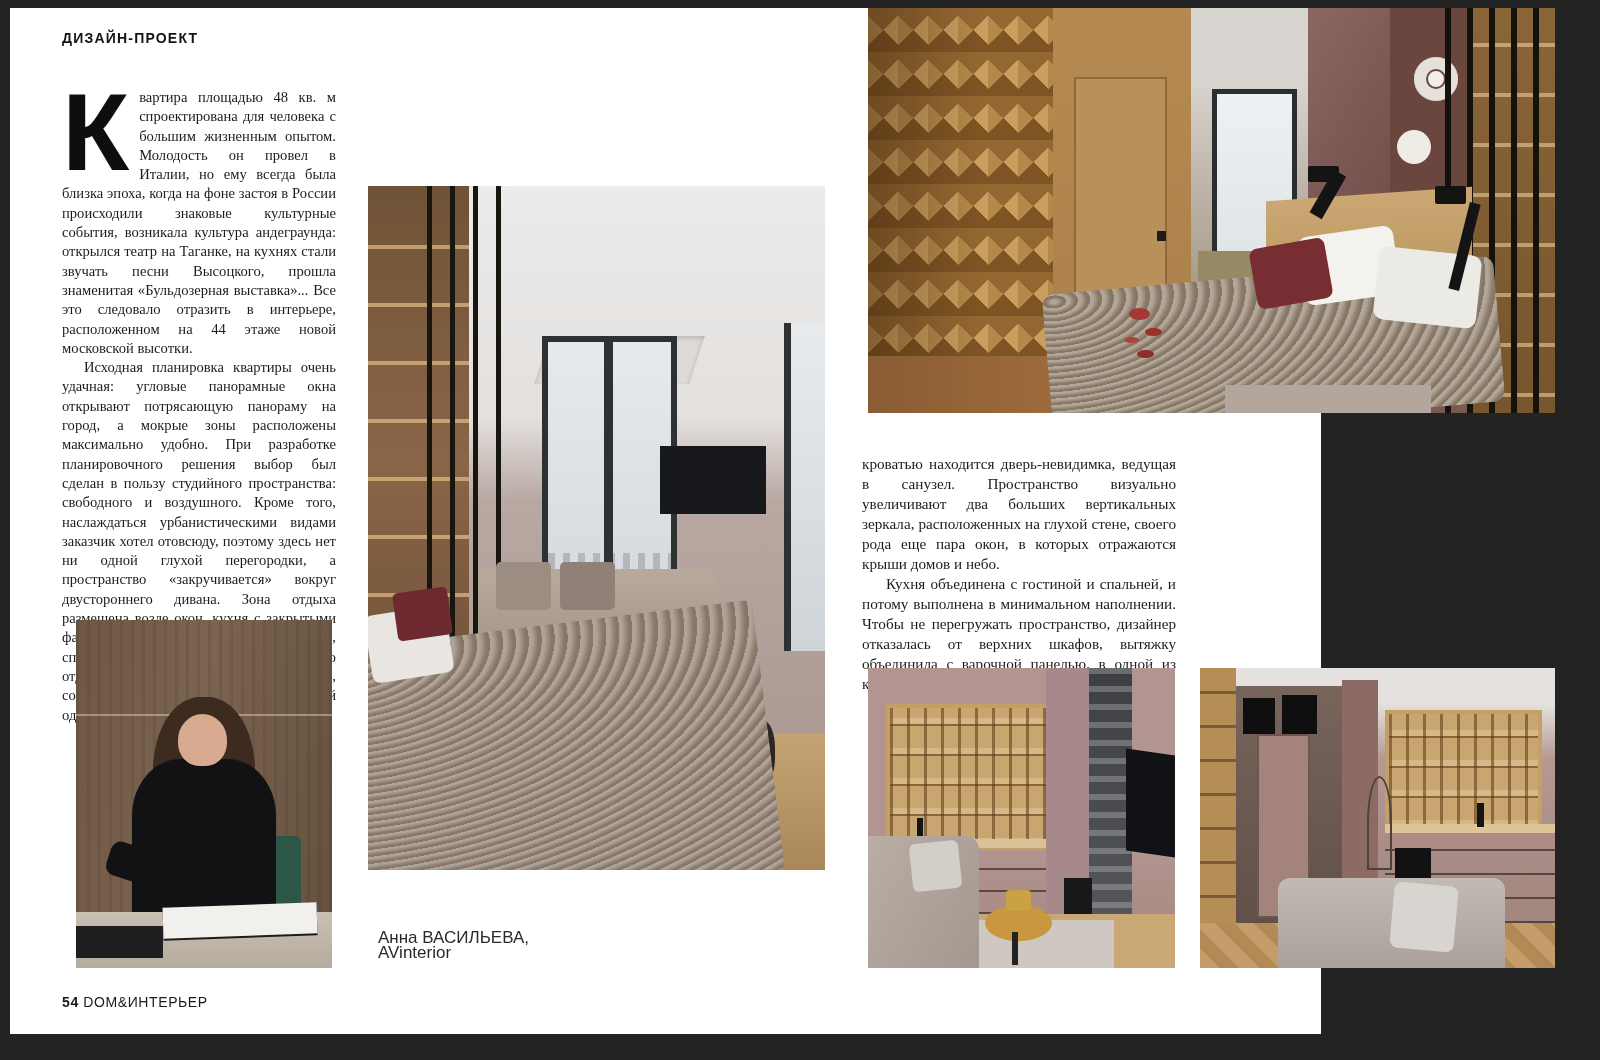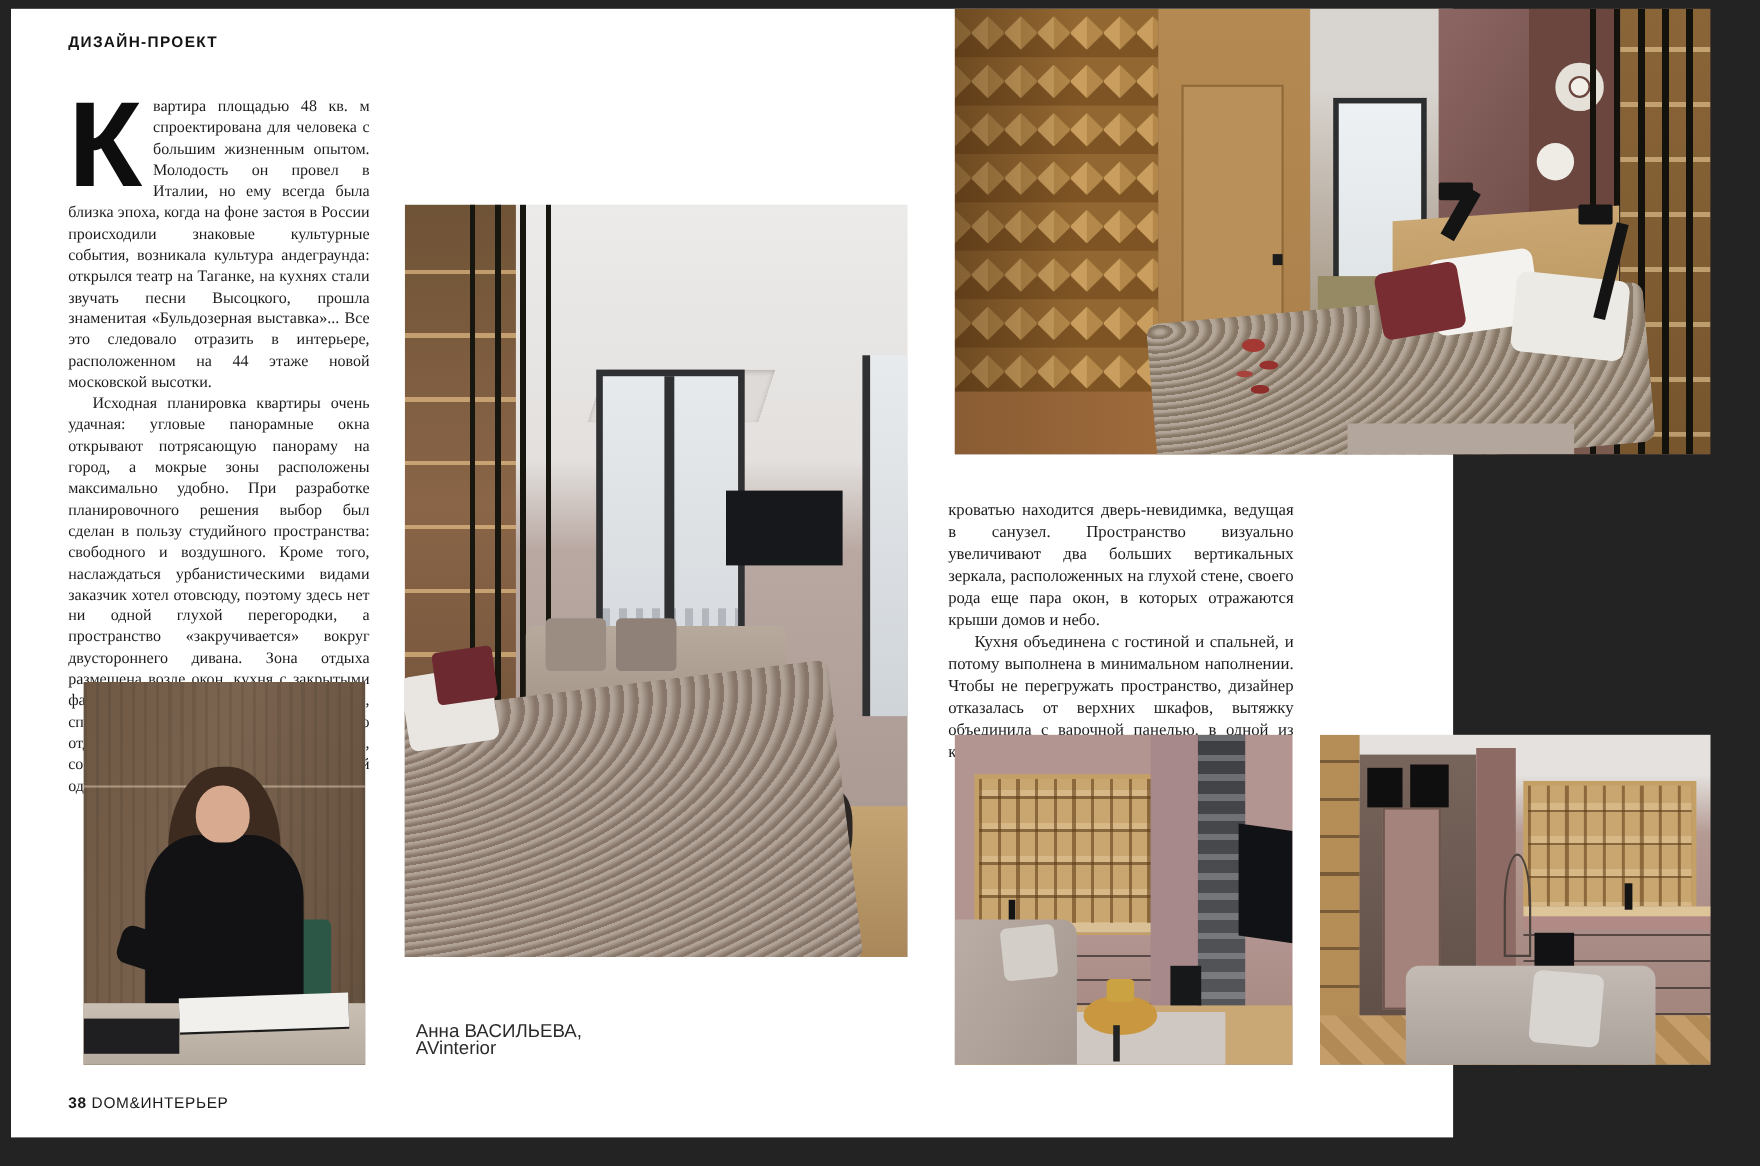--- a/index.html
+++ b/index.html
@@ -196,21 +196,21 @@
     <div class="book"></div>
     <div class="folder"></div>
   </div>
 
   <div class="abs caption">
     <div>Анна ВАСИЛЬЕВА,</div>
     <div>AVinterior</div>
   </div>
 
   <div id="footer-left" class="abs footer">
-    <span class="num">38</span>
+    <span class="num">54</span>
     <span> </span>
     <span>DOM&amp;ИНТЕРЬЕР</span>
   </div>
 
   <div id="ph2" class="abs ph">
     <div class="diamonds"></div>
     <div class="dimshade"></div>
     <div class="woodwall"></div>
     <div class="door"></div>
     <div class="handle"></div>

